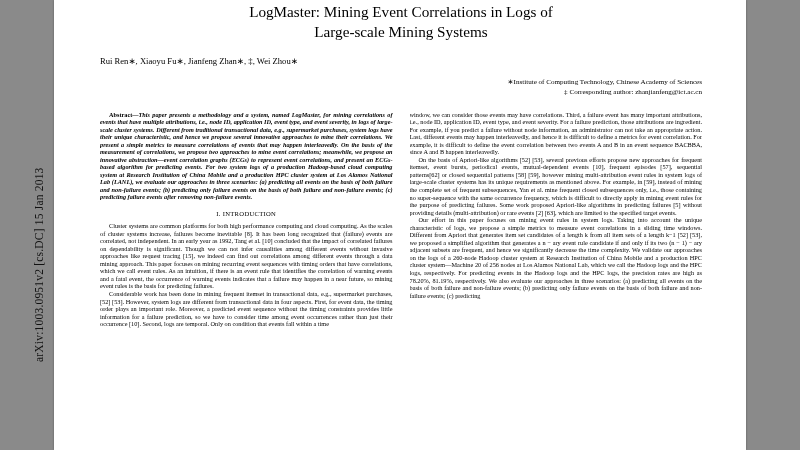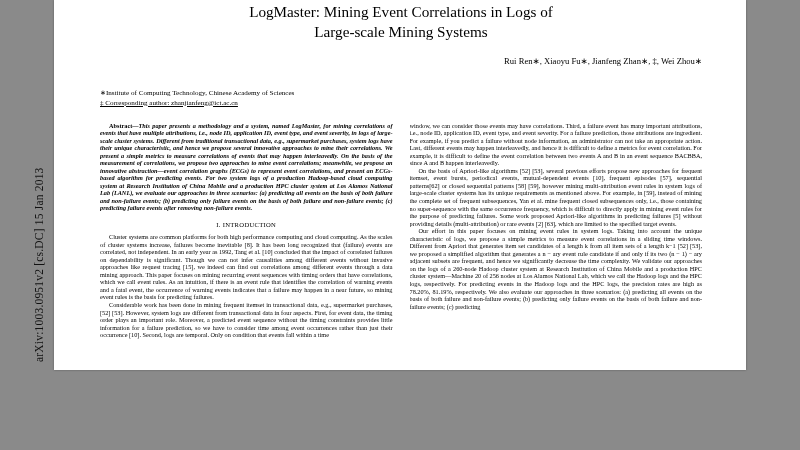--- a/index.html
+++ b/index.html
@@ -13,21 +13,21 @@
     height: 450px;
     background: #8a8a8a;
     overflow: hidden;
     font-family: "Liberation Serif", serif;
   }
   #paper {
     position: absolute;
     left: 54px;
     top: 0;
     width: 692px;
-    height: 370px;
+    height: 450px;
     background: #ffffff;
     box-shadow: 0 0 2px rgba(0,0,0,0.35);
   }
   #arxiv-stamp {
     position: absolute;
     left: 30px;
     top: 112px;
     width: 18px;
     height: 250px;
     writing-mode: vertical-rl;
@@ -50,35 +50,34 @@
     margin-top: 0px;
     padding-top: 2px;
     text-align: center;
     font-size: 15.2px;
     line-height: 20px;
     color: #000;
     font-family: "Liberation Serif", serif;
   }
   .authors {
     margin-top: 14px;
-    text-align: right;
+    text-align: left;
     font-size: 8.6px;
     line-height: 11.5px;
     color: #000;
   }
   .affil {
-    text-align: left;
+    text-align: right;
     font-size: 7.1px;
     line-height: 10px;
     color: #000;
-    margin-top: 20px;
+    margin-top: 9px;
   }
   .affil .line2 {
     display: block;
-    text-decoration: underline;
   }
   .columns {
     margin-top: 14px;
     display: flex;
     gap: 17px;
     height: 362px;
   }
   .col {
     width: 293px;
     font-size: 6.25px;

